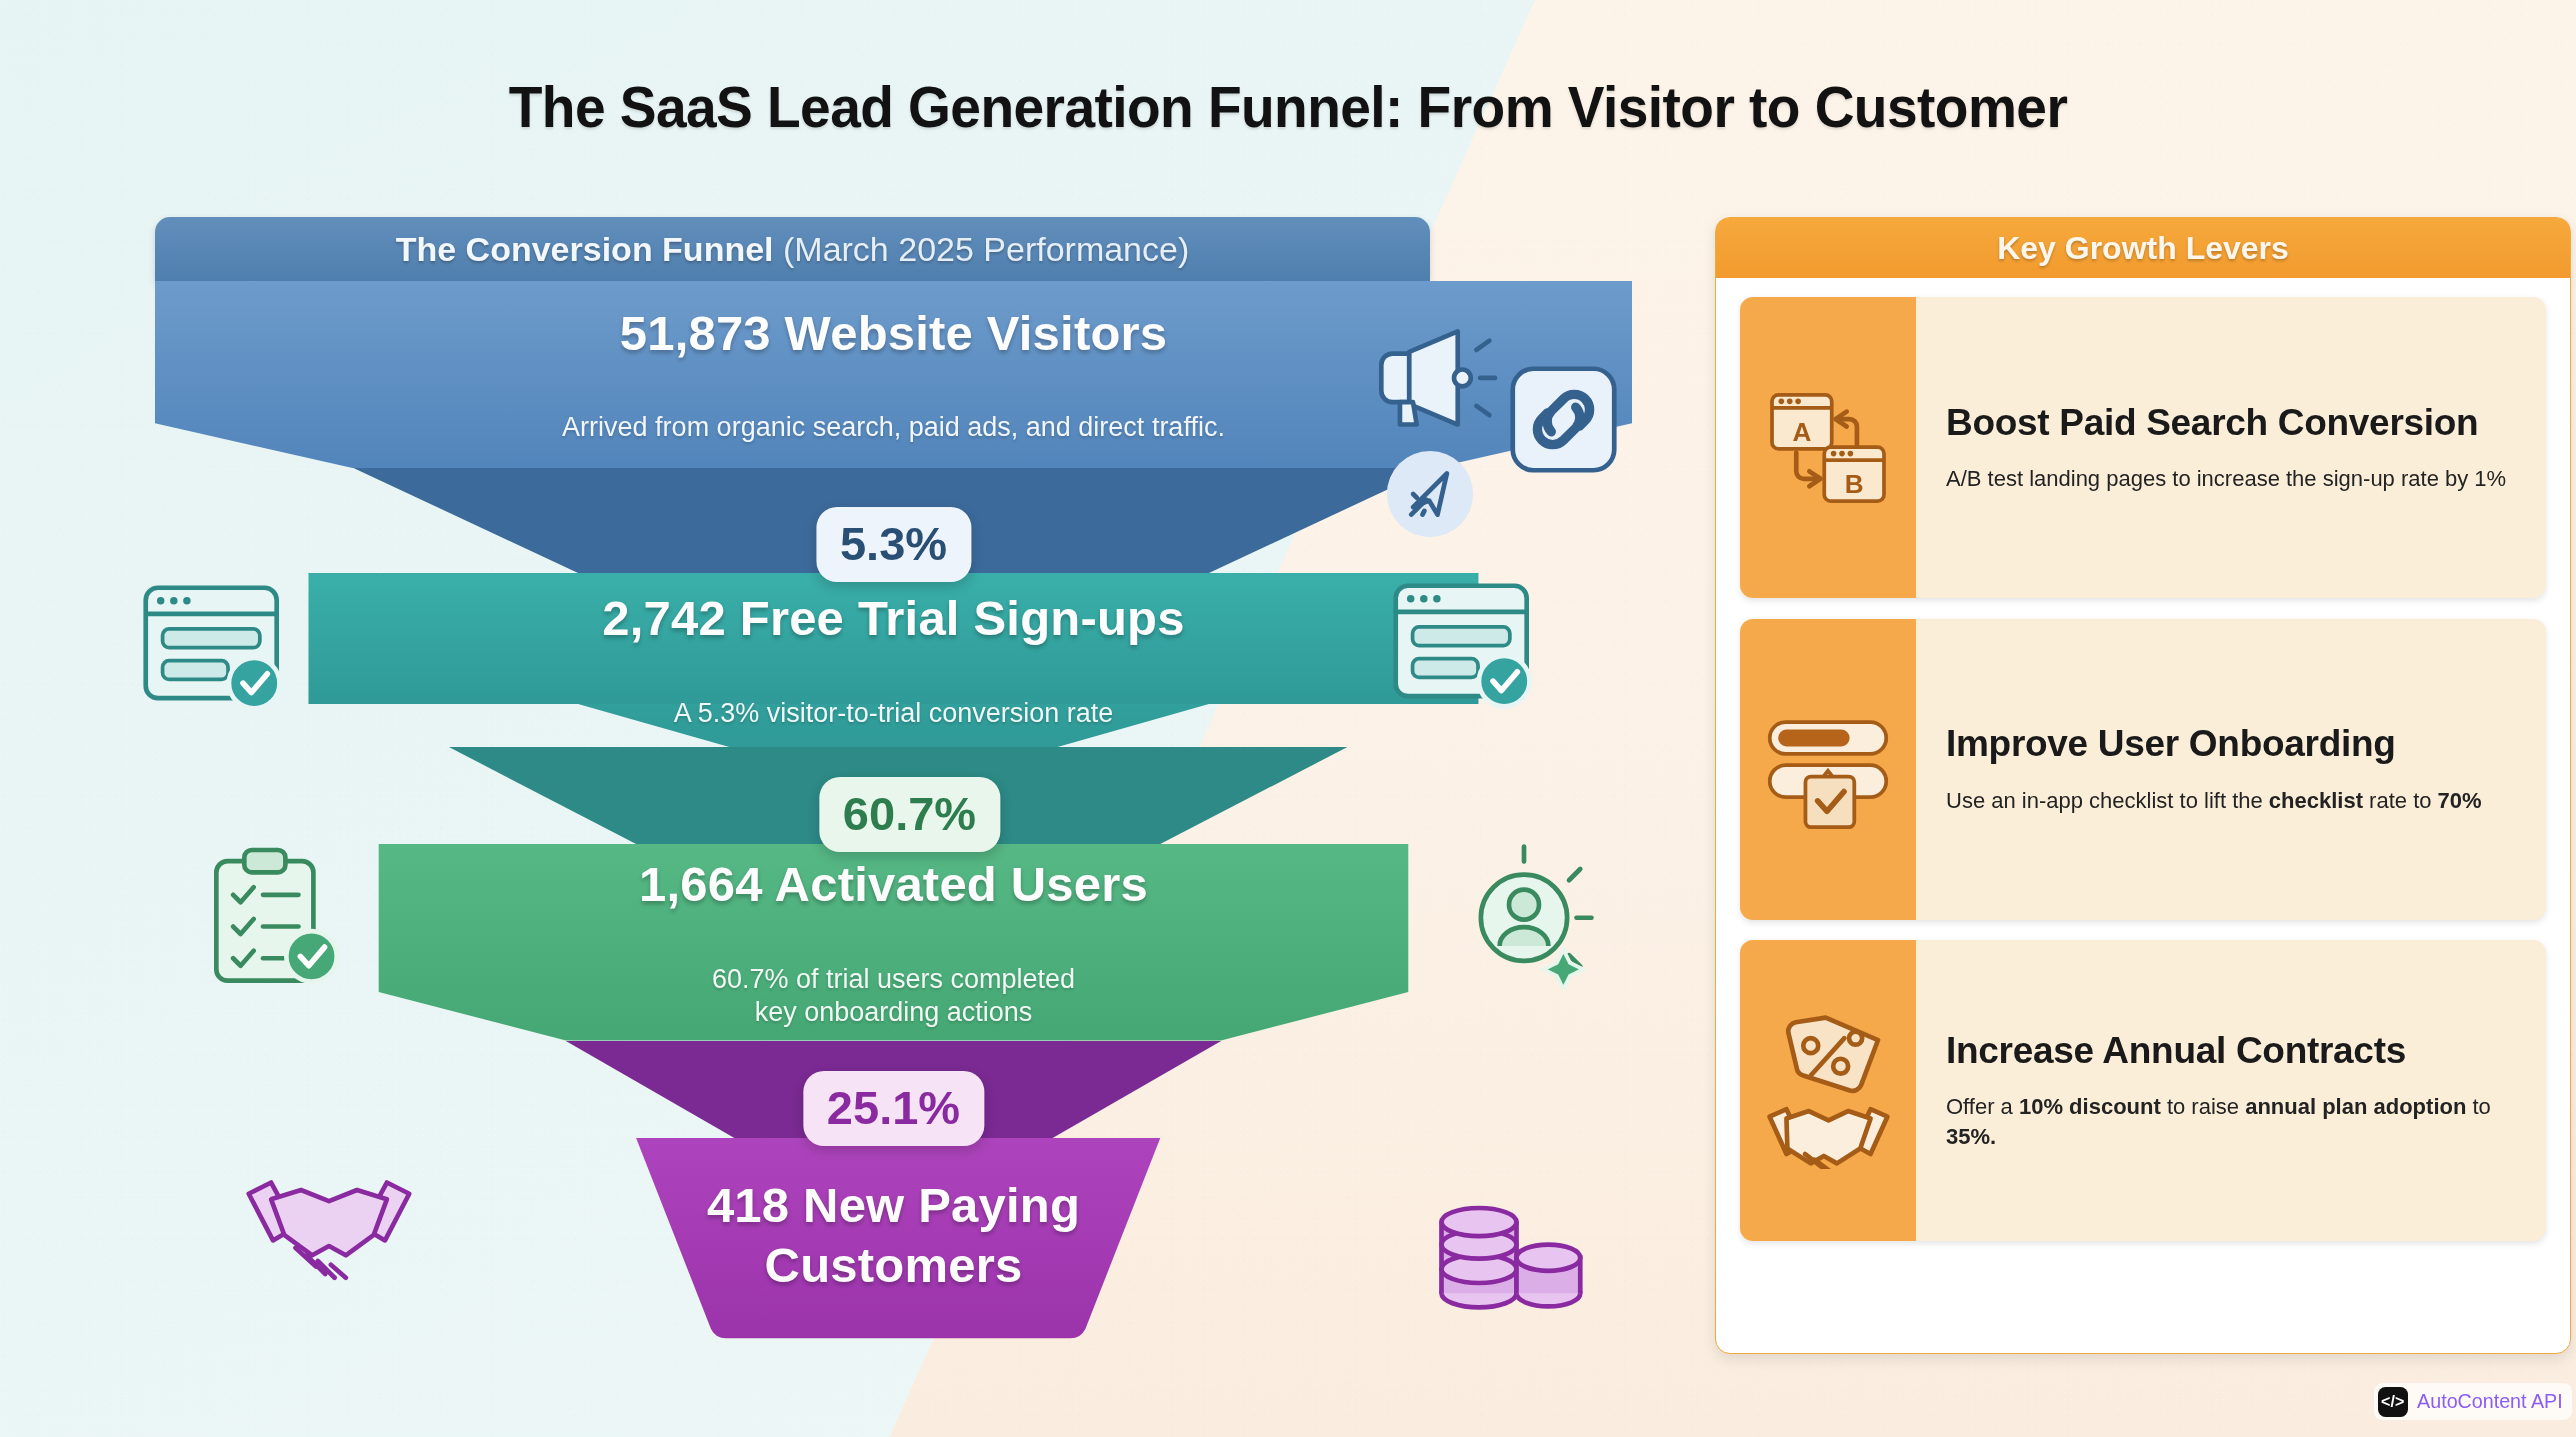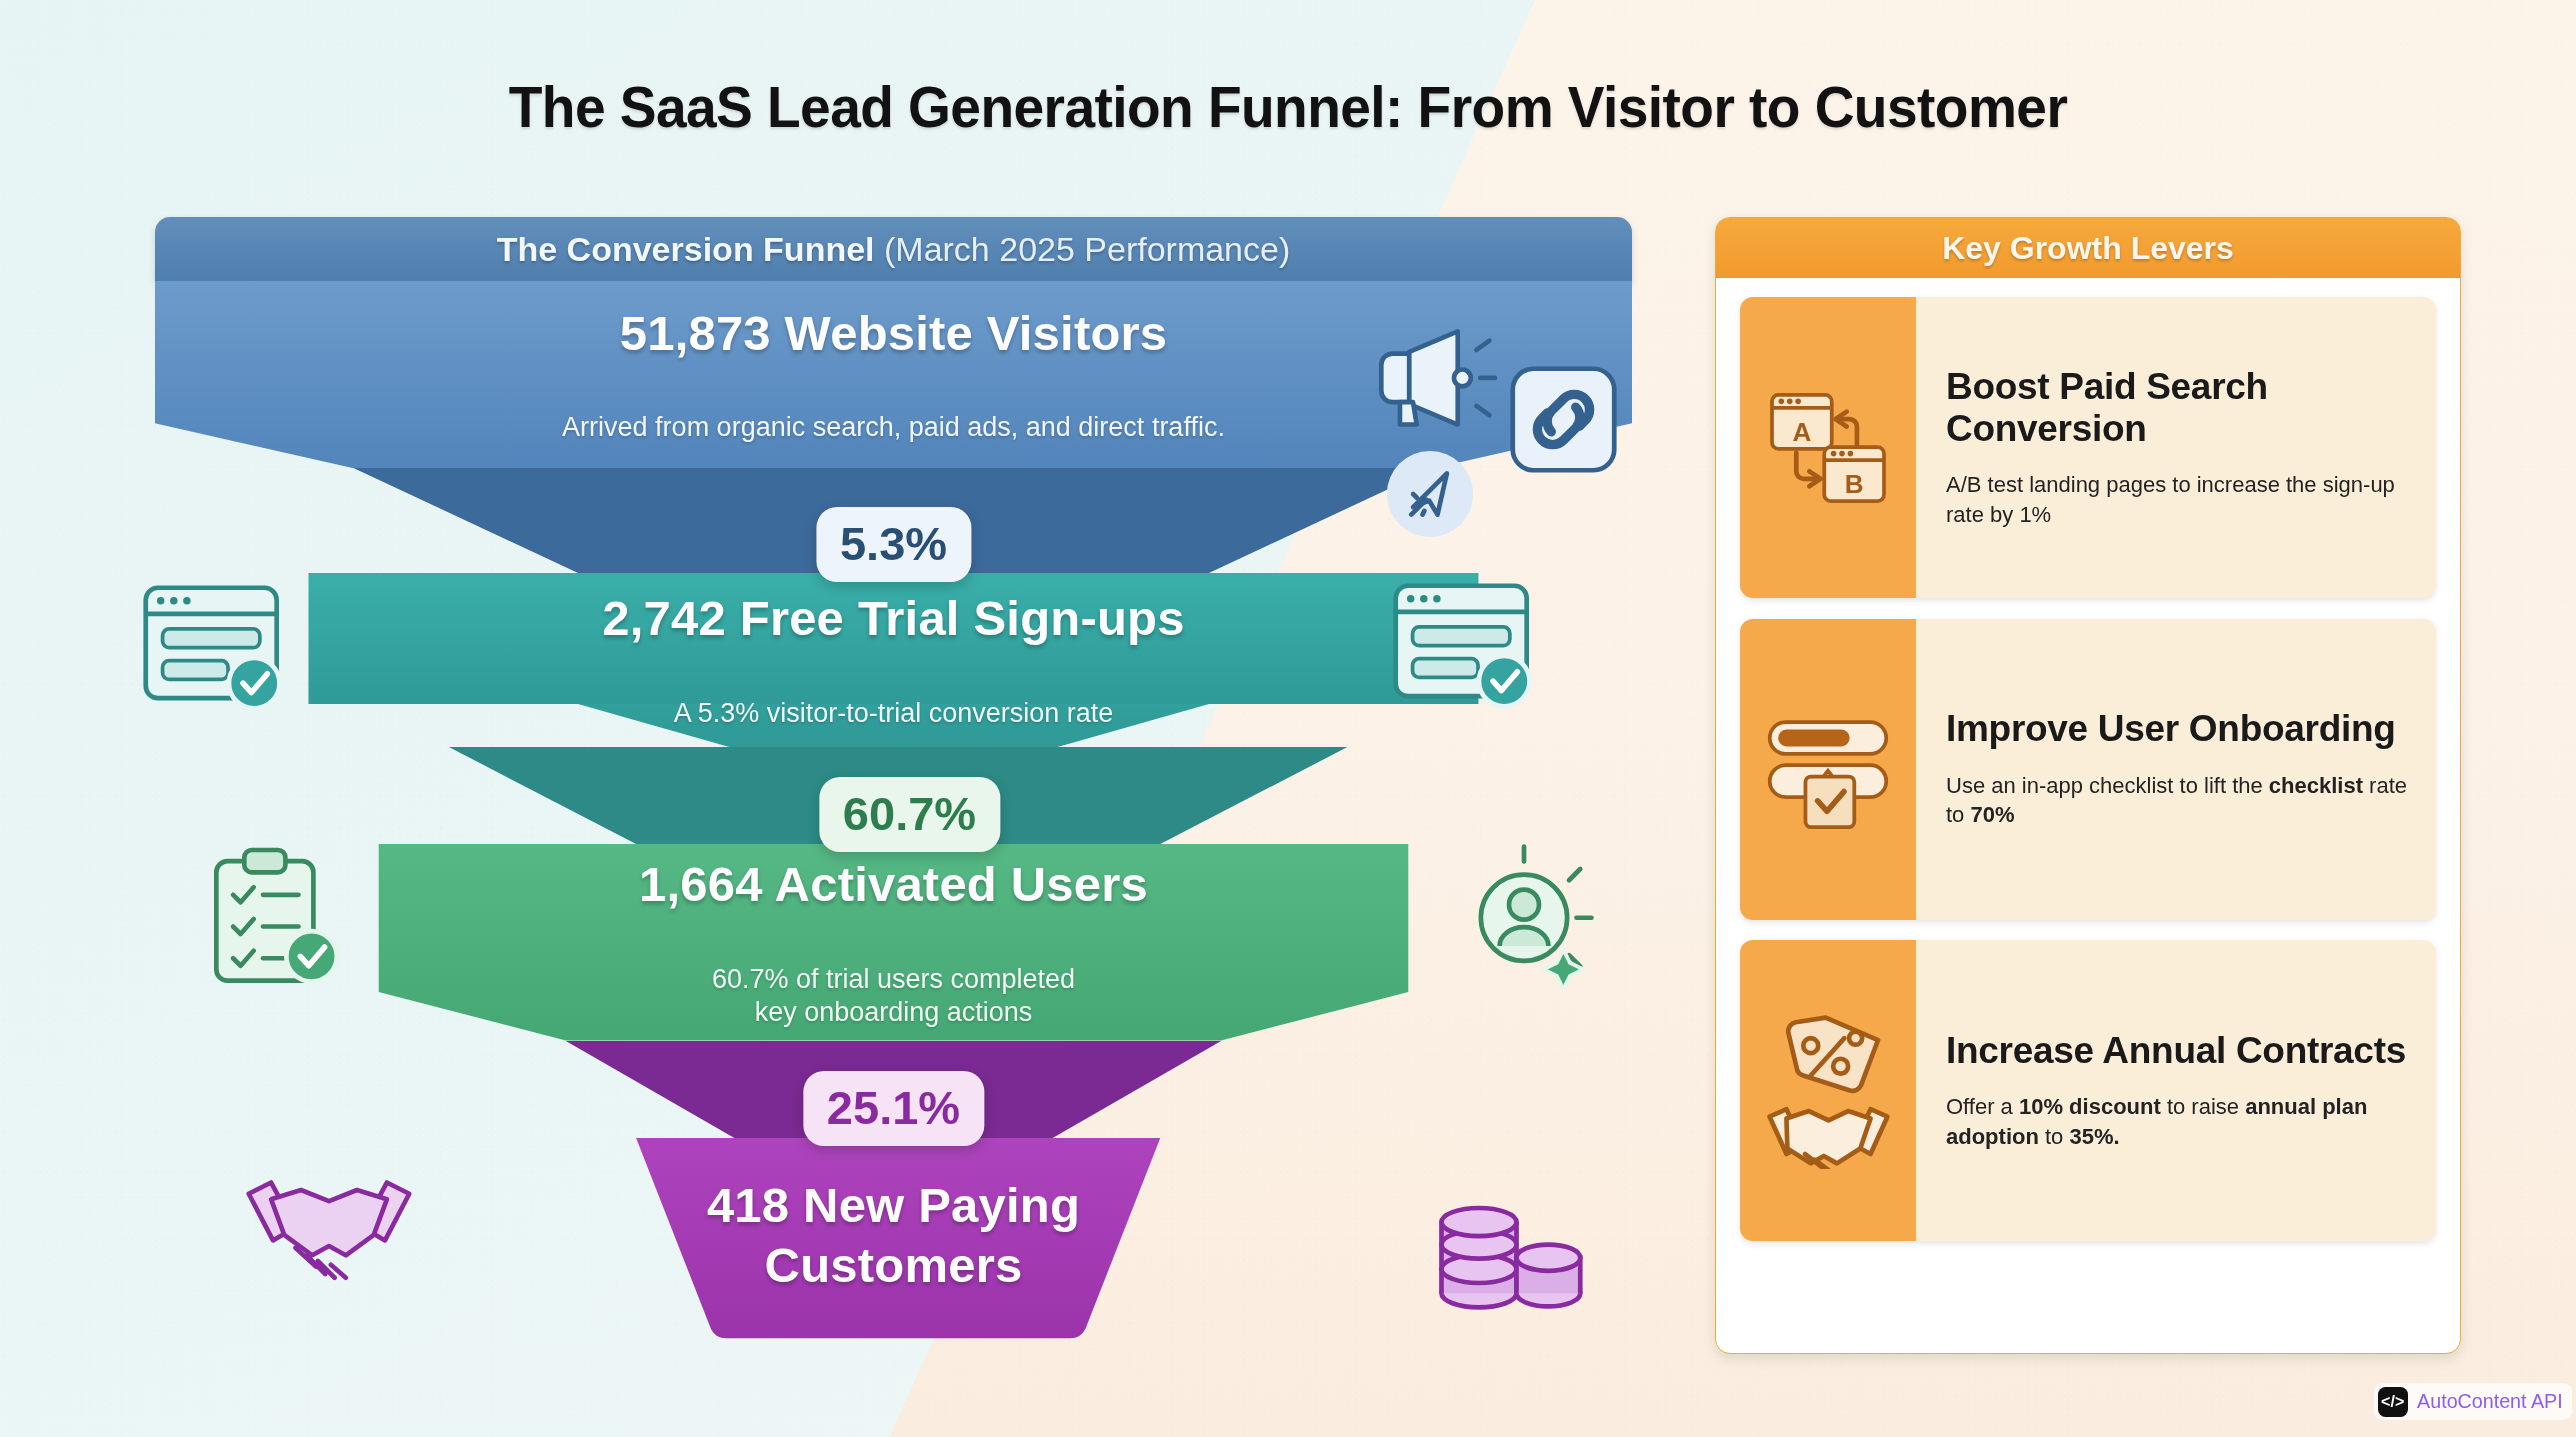--- a/index.html
+++ b/index.html
@@ -34,21 +34,21 @@
     font-size: 58px; font-weight: bold; color: #121212;
     letter-spacing: -0.6px;
     text-shadow: 0 1.9px 2.8px rgba(0,0,0,.13);
     transform: scaleX(.95); transform-origin: center;
   }
 
   
   #funnel { position: absolute; left: 140px; top: 217px; width: 1507px; height: 1151px; }
 
   .fheader {
-    position: absolute; left: 15px; top: 0; width: 1477px; height: 64px;
+    position: absolute; left: 15px; top: 0; width: 1275px; height: 64px;
     background: linear-gradient(180deg, #628ebb 0%, #4f7fae 100%);
     border-radius: 15px 15px 0 0;
     display: flex; align-items: center; justify-content: center;
     box-shadow: 0 3.7px 7.5px rgba(0,0,0,.14);
   }
   .fheader-text {
     font-family: "Liberation Sans Narrow", "Liberation Sans", sans-serif;
     font-size: 34px; color: #f2f7fc; text-shadow: 0 1.9px 2.8px rgba(0,0,0,.25);
     white-space: nowrap;
   }
@@ -85,21 +85,21 @@
     z-index: 6;
   }
   .badge-blue   { background: #eef4fb; color: #2a4f74; }
   .badge-green  { background: #e9f6ec; color: #2e7d4f; margin-left: 16px; }
   .badge-purple { background: #f6e4f6; color: #8a2aa0; }
 
   .fnicon { position: absolute; z-index: 5; }
 
   
   #levers {
-    position: absolute; left: 1715px; top: 217px; width: 746px; height: 1137px;
+    position: absolute; left: 1715px; top: 217px; width: 856px; height: 1137px;
     background: #ffffff; border: 1.9px solid #f0a93f; border-radius: 15px;
     box-shadow: 0 4.7px 13px rgba(0,0,0,.10);
     padding: 0 0 19px;
   }
   #levers-header {
     height: 60px; border-radius: 12px 12px 0 0;
     background: linear-gradient(180deg, #f6a93c 0%, #f29a2e 100%);
     display: flex; align-items: center; justify-content: center;
   }
   #levers-header-text {

